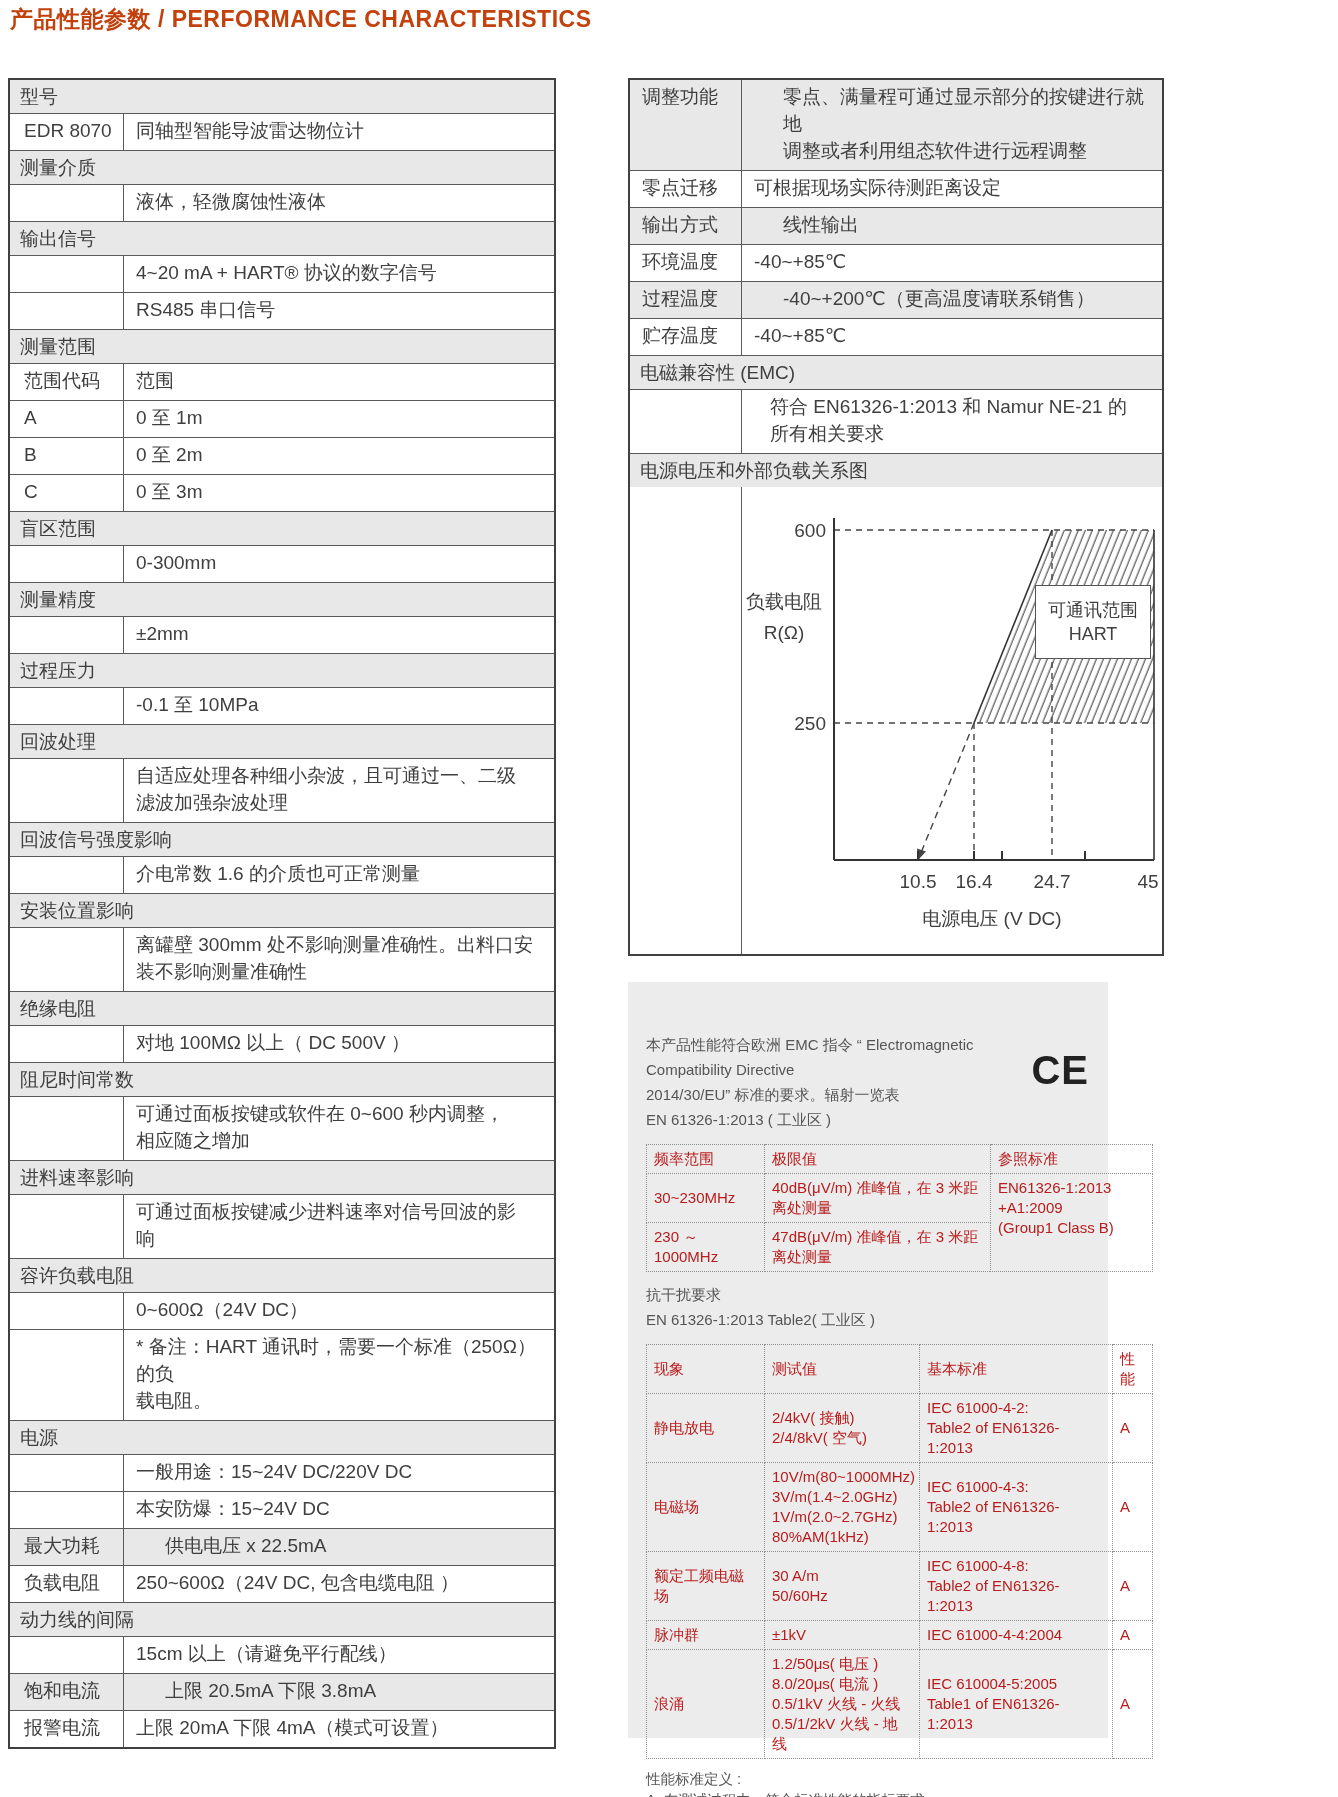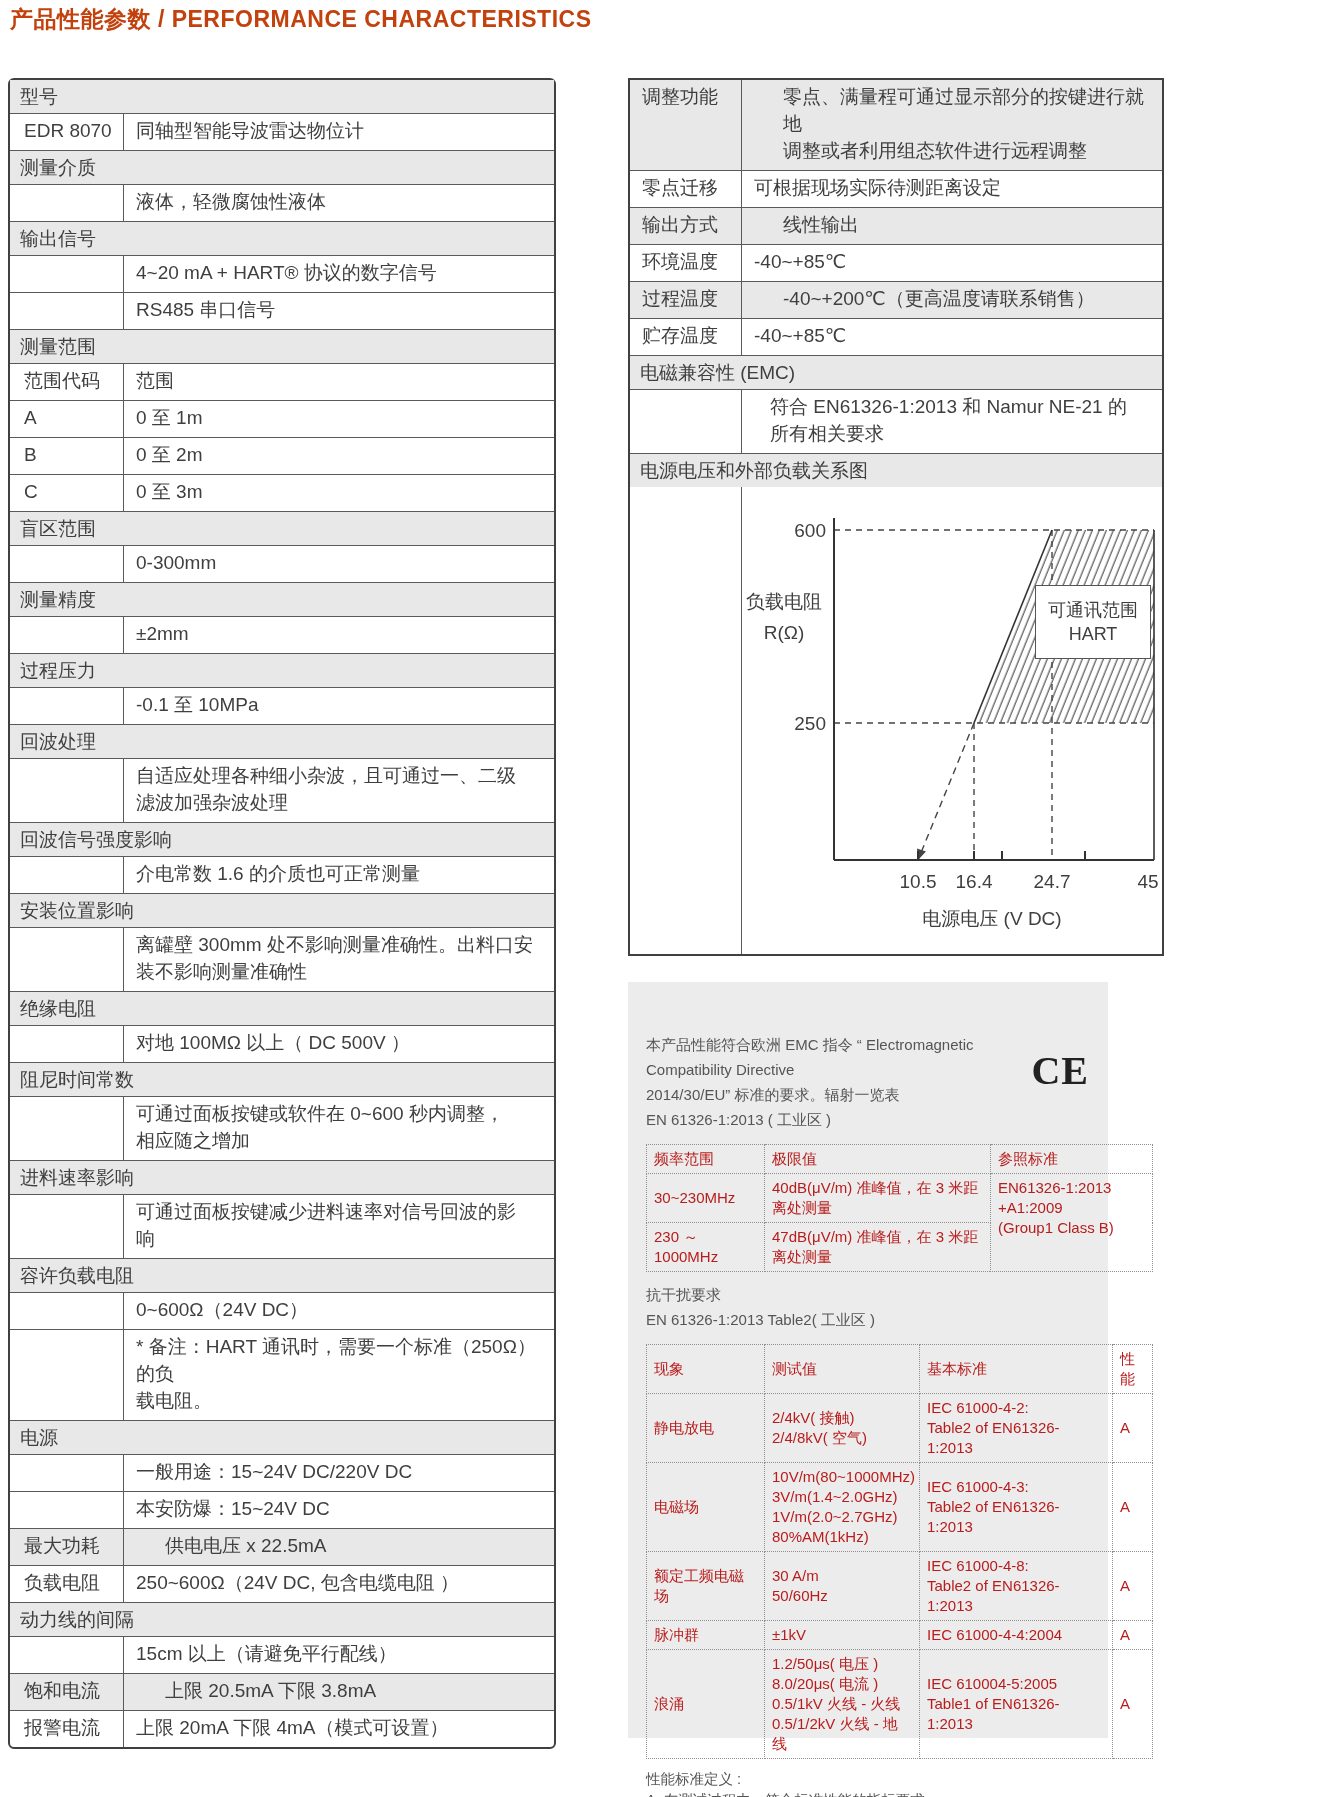--- a/index.html
+++ b/index.html
@@ -9,21 +9,21 @@
   }
   .page-title{
     position:absolute;left:10px;top:4px;font-size:23px;font-weight:bold;
     color:#c2410c;letter-spacing:0.5px;
   }
   
   .spec-table{
     position:absolute;border:2px solid #404040;box-sizing:border-box;background:#fff;
     font-size:19px;line-height:27px;color:#3f3f3f;
   }
-  #left-table{left:8px;top:78px;width:548px;border-radius:6px;}
+  #left-table{left:8px;top:78px;width:548px;}
   #right-table{left:628px;top:78px;width:536px;}
   .srow{display:flex;}
   .srow + .srow{border-top:1px solid #5a5a5a;}
   .srow.sec{background:#e8e8e8;}
   .srow.shade{background:#e8e8e8;gap:29px;}
   .seclabel{padding:3px 10px;width:100%;}
   .kcell{width:114px;box-sizing:border-box;border-right:1px solid #5a5a5a;
          padding:3px 10px 3px 14px;flex:none;}
   #right-table .kcell{width:112px;padding-left:12px;}
   .vcell{flex:1;padding:3px 10px 6px 12px;white-space:pre-line;}
@@ -39,21 +39,21 @@
   }
   
   .emc-panel{
     position:absolute;left:628px;top:982px;width:480px;height:756px;
     background:#ececec;box-sizing:border-box;padding:50px 15px 0 18px;
     font-size:15px;line-height:25px;color:#555;
   }
   .emc-intro{position:relative;padding-right:90px;}
   .ce-mark{
     position:absolute;right:4px;top:26px;font-size:40px;font-weight:bold;
-    color:#222;letter-spacing:1px;font-family:Liberation Serif, serif;
+    color:#222;letter-spacing:1px;font-family:Liberation Sans, sans-serif;
   }
   table.dotted{border-collapse:collapse;margin-top:12px;width:506px;table-layout:fixed;}
   table.dotted th,table.dotted td{
     border:1px dotted #8f8f8f;padding:4px 7px;text-align:left;vertical-align:middle;
     font-weight:normal;font-size:15px;line-height:20px;color:#b91c1c;white-space:pre-line;
     overflow:hidden;
   }
   .immunity-title{margin-top:10px;line-height:25px;}
   .emc-foot{margin-top:10px;line-height:21px;font-size:14.5px;}
 </style>

